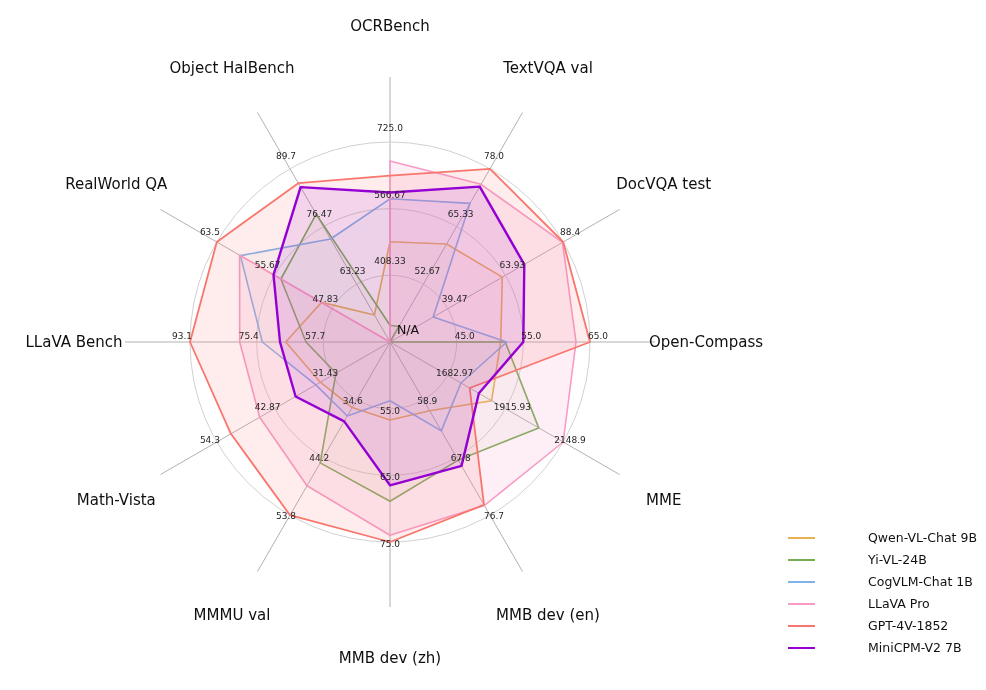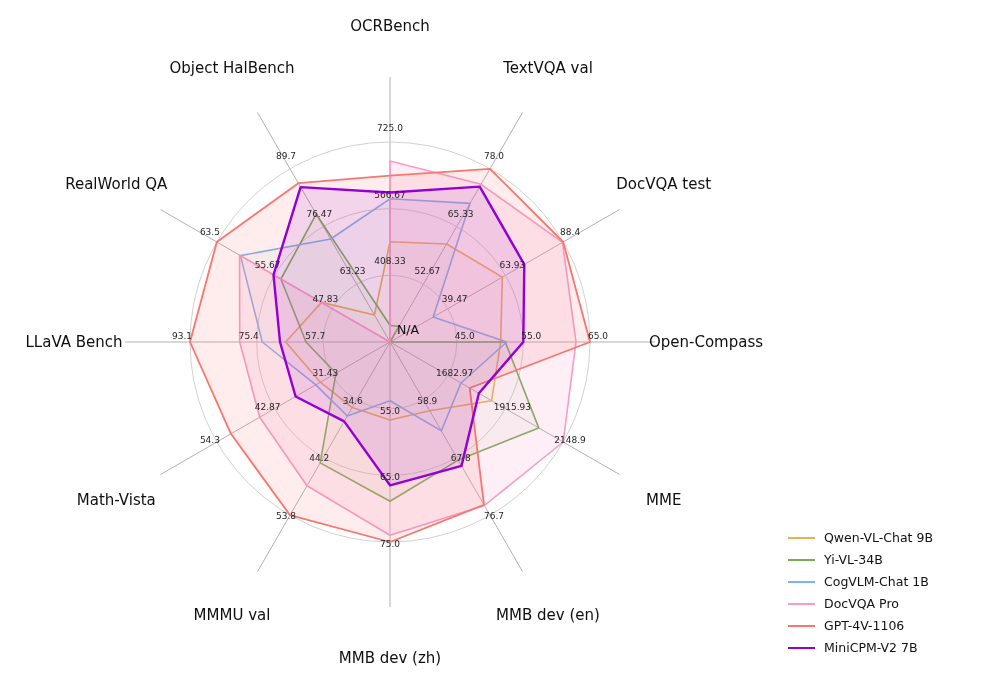--- a/index.html
+++ b/index.html
@@ -8,21 +8,21 @@
     font-family: "DejaVu Sans", "Liberation Sans", sans-serif;
   }
   .figure { position: absolute; left: 0; top: 0; width: 986px; height: 690px; }
   svg text { font-family: "DejaVu Sans", "Liberation Sans", sans-serif; }
   .legend {
     position: absolute; left: 788px; top: 531px;
     display: flex; flex-direction: column; gap: 9px;
   }
   .legend-row { display: flex; align-items: center; gap: 9px; height: 13px; }
   .legend-swatch { width: 27px; height: 0; display: inline-block; }
-  .legend-label { font-size: 12.5px; color: #111111; white-space: nowrap; }
+  .legend-label { font-size: 12.5px; color: #111111; white-space: nowrap; margin-left: 44px; }
 </style>
 </head>
 <body>
 
 <div class="figure">
   <svg id="radar-svg" width="986" height="690" viewBox="0 0 986 690">
       <line x1="390" y1="342" x2="390.0" y2="77.0" stroke="#a8a8a8" stroke-width="0.9"></line>
       <line x1="390" y1="342" x2="522.5" y2="112.5" stroke="#a8a8a8" stroke-width="0.9"></line>
       <line x1="390" y1="342" x2="619.5" y2="209.5" stroke="#a8a8a8" stroke-width="0.9"></line>
       <line x1="390" y1="342" x2="655.0" y2="342.0" stroke="#a8a8a8" stroke-width="0.9"></line>
@@ -99,32 +99,32 @@
       <text x="232.0" y="68.3" text-anchor="middle" dominant-baseline="middle" font-size="15" fill="#0f0f0f">Object HalBench</text>
       <text x="408" y="334" text-anchor="middle" font-size="12.5" fill="#111111">N/A</text>
     </svg>
   <div id="legend" class="legend">
       <div class="legend-row">
         <span class="legend-swatch" style="border-top: 2px solid rgb(232, 178, 84);"></span>
         <span class="legend-label">Qwen-VL-Chat 9B</span>
       </div>
       <div class="legend-row">
         <span class="legend-swatch" style="border-top: 2px solid rgb(118, 173, 84);"></span>
-        <span class="legend-label">Yi-VL-34B</span>
+        <span class="legend-label">Yi-VL-24B</span>
       </div>
       <div class="legend-row">
         <span class="legend-swatch" style="border-top: 2px solid rgb(126, 180, 233);"></span>
         <span class="legend-label">CogVLM-Chat 1B</span>
       </div>
       <div class="legend-row">
         <span class="legend-swatch" style="border-top: 2px solid rgb(247, 155, 200);"></span>
-        <span class="legend-label">DocVQA Pro</span>
+        <span class="legend-label">LLaVA Pro</span>
       </div>
       <div class="legend-row">
         <span class="legend-swatch" style="border-top: 2px solid rgb(248, 118, 109);"></span>
-        <span class="legend-label">GPT-4V-1106</span>
+        <span class="legend-label">GPT-4V-1852</span>
       </div>
       <div class="legend-row">
         <span class="legend-swatch" style="border-top: 2px solid rgb(148, 0, 211);"></span>
         <span class="legend-label">MiniCPM-V2 7B</span>
       </div>
     </div>
 </div>
 
 </body></html>

